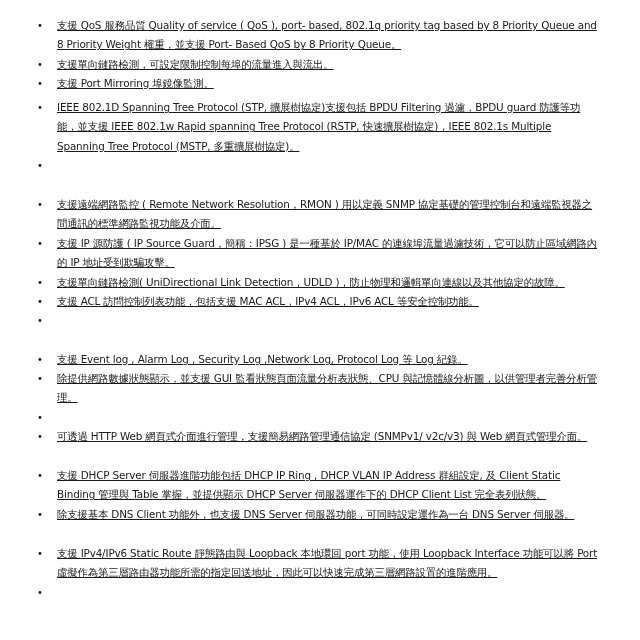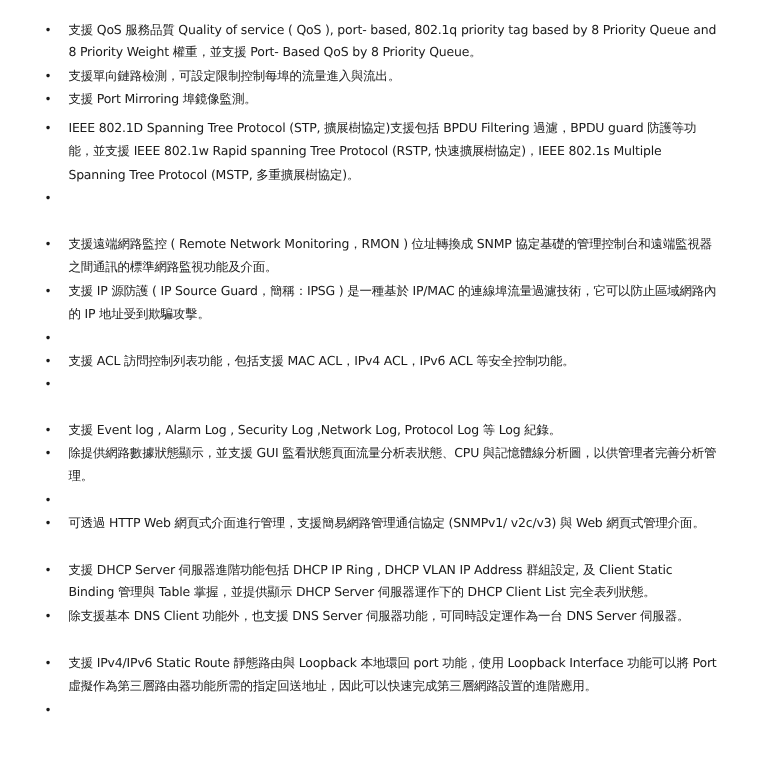--- a/index.html
+++ b/index.html
@@ -3,21 +3,21 @@
 <meta charset="utf-8">
 <style>
   html, body { margin: 0; padding: 0; background: #ffffff; }
   body { width: 640px; height: 640px; overflow: hidden; position: relative;
          font-family: "DejaVu Sans", "Liberation Sans", sans-serif; color: #1a1a1a; }
   .doc { position: absolute; left: 0; top: 0; width: 640px; }
   ul.feature-list { list-style: none; margin: 0; padding: 0; }
   li.item { position: relative; padding-left: 57px; padding-right: 40px;
             font-size: 10.4px; line-height: 19.4px; letter-spacing: -0.15px; }
   li.item .bullet { position: absolute; left: 37px; top: 0; font-size: 10px; }
-  li.item .txt { display: block; }
+  li.item .txt { display: block; text-decoration: underline; }
 </style>
 </head>
 <body>
 
 <div class="doc">
   <ul class="feature-list" id="feature-list">
       <li class="item" style="position: absolute; top: 16px; left: 0px; width: 640px; box-sizing: border-box;">
         <span class="bullet">•</span>
         <span class="txt">支援 QoS 服務品質 Quality of service ( QoS ), port- based, 802.1q priority tag based by 8 Priority Queue and 8 Priority Weight 權重，並支援 Port- Based QoS by 8 Priority Queue。</span>
       </li>
@@ -31,28 +31,29 @@
       </li>
       <li class="item" style="position: absolute; top: 98px; left: 0px; width: 640px; box-sizing: border-box;">
         <span class="bullet">•</span>
         <span class="txt">IEEE 802.1D Spanning Tree Protocol (STP, 擴展樹協定)支援包括 BPDU Filtering 過濾，BPDU guard 防護等功能，並支援 IEEE 802.1w Rapid spanning Tree Protocol (RSTP, 快速擴展樹協定)，IEEE 802.1s Multiple Spanning Tree Protocol (MSTP, 多重擴展樹協定)。</span>
       </li>
       <li class="item" style="position: absolute; top: 156px; left: 0px; width: 640px; box-sizing: border-box;">
         <span class="bullet">•</span>
       </li>
       <li class="item" style="position: absolute; top: 195px; left: 0px; width: 640px; box-sizing: border-box;">
         <span class="bullet">•</span>
-        <span class="txt">支援遠端網路監控 ( Remote Network Monitoring，RMON ) 位址轉換成 SNMP 協定基礎的管理控制台和遠端監視器之間通訊的標準網路監視功能及介面。</span>
+        <span class="txt">支援遠端網路監控 ( Remote Network Resolution，RMON ) 用以定義 SNMP 協定基礎的管理控制台和遠端監視器之間通訊的標準網路監視功能及介面。</span>
       </li>
       <li class="item" style="position: absolute; top: 234px; left: 0px; width: 640px; box-sizing: border-box;">
         <span class="bullet">•</span>
         <span class="txt">支援 IP 源防護 ( IP Source Guard，簡稱：IPSG ) 是一種基於 IP/MAC 的連線埠流量過濾技術，它可以防止區域網路內的 IP 地址受到欺騙攻擊。</span>
       </li>
       <li class="item" style="position: absolute; top: 273px; left: 0px; width: 640px; box-sizing: border-box;">
         <span class="bullet">•</span>
+        <span class="txt">支援單向鏈路檢測( UniDirectional Link Detection，UDLD )，防止物理和邏輯單向連線以及其他協定的故障。</span>
       </li>
       <li class="item" style="position: absolute; top: 292px; left: 0px; width: 640px; box-sizing: border-box;">
         <span class="bullet">•</span>
         <span class="txt">支援 ACL 訪問控制列表功能，包括支援 MAC ACL，IPv4 ACL，IPv6 ACL 等安全控制功能。</span>
       </li>
       <li class="item" style="position: absolute; top: 311px; left: 0px; width: 640px; box-sizing: border-box;">
         <span class="bullet">•</span>
       </li>
       <li class="item" style="position: absolute; top: 350px; left: 0px; width: 640px; box-sizing: border-box;">
         <span class="bullet">•</span>

